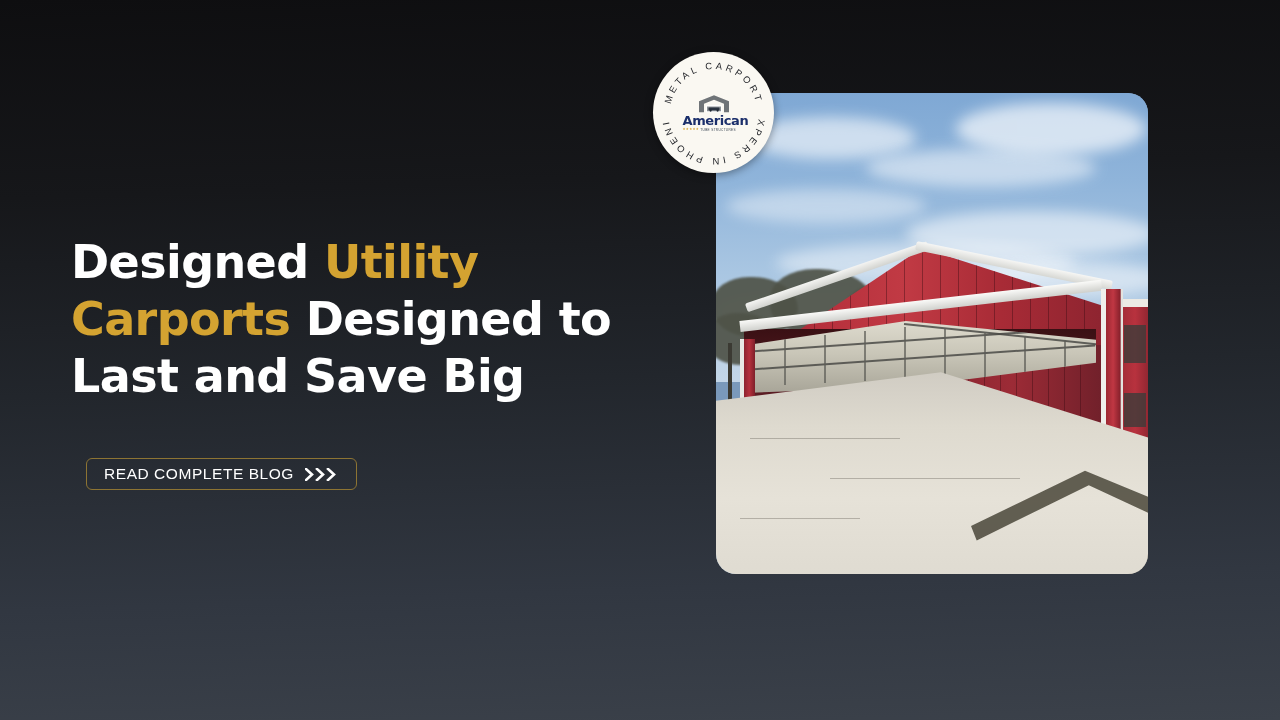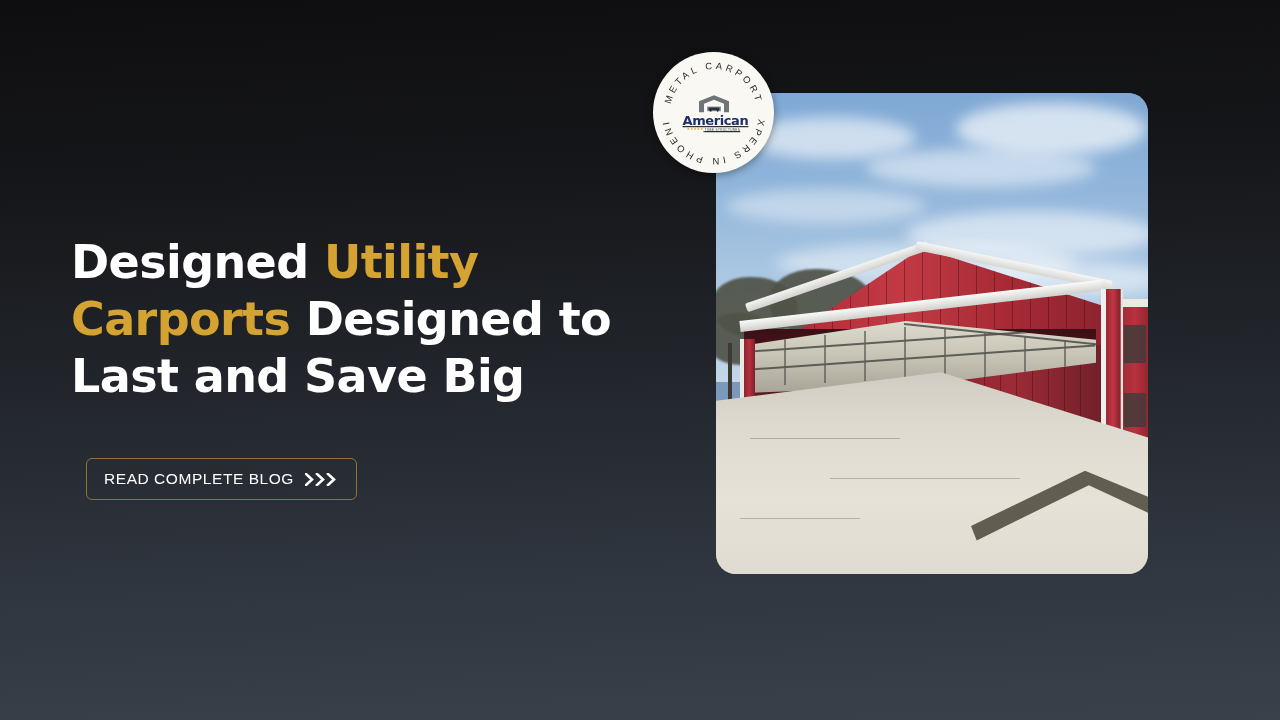--- a/index.html
+++ b/index.html
@@ -22,21 +22,21 @@
     font-size:46px;
     line-height:1.24;
     color:#ffffff;
     letter-spacing:-0.6px;
   }
   .hero-title .accent { color:#d4a331; }
 
   .cta-button {
     position:absolute;
     left:86px; top:458px;
-    height:42px;
+    height:32px;
     display:flex;
     align-items:center;
     gap:11px;
     padding:0 17px;
     border:1px solid #8d7433;
     border-radius:6px;
     background:transparent;
     cursor:pointer;
   }
   .cta-label {
@@ -297,22 +297,20 @@
     box-shadow:0 2px 9px rgba(0,0,0,0.38);
     z-index:5;
   }
   .badge-ring-text { position:absolute; inset:0; }
   .badge-ring-text text { font-family:"Liberation Sans", sans-serif; }
   .badge-logo {
     position:absolute;
     left:50%; top:50%;
     transform: translate(-50%,-50%);
     width:62px;
-    text-align:center;
-    text-decoration:underline;
   }
   .badge-mark { display:block; margin:0 auto 1px; }
   .badge-word {
     display:block;
     font-family:"DejaVu Sans", sans-serif;
     font-weight:700;
     font-size:13px;
     color:#1b2f6b;
     letter-spacing:-0.4px;
     line-height:1;

